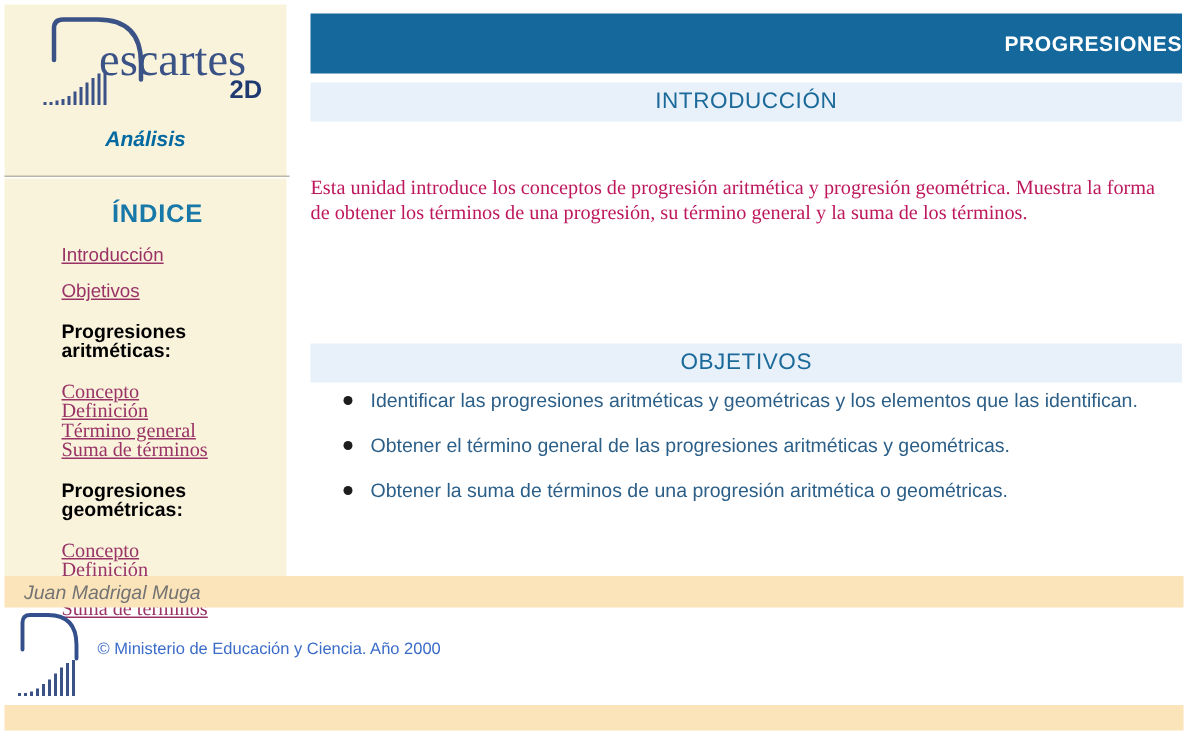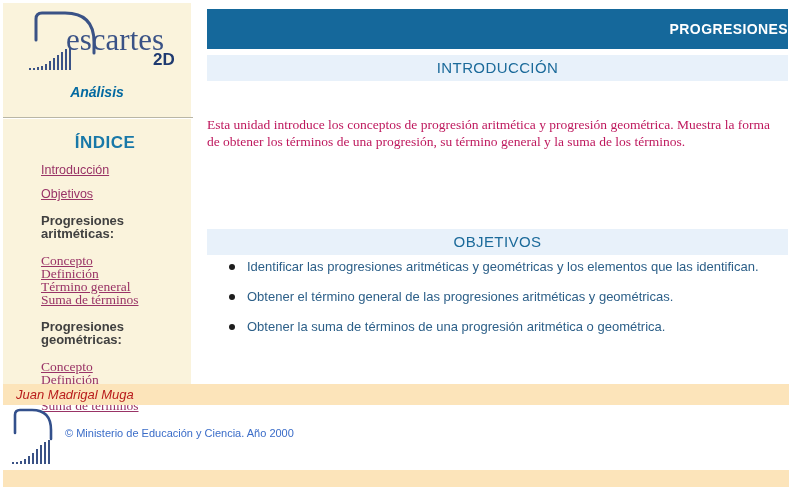--- a/index.html
+++ b/index.html
@@ -11,21 +11,21 @@
   .logo-wrap{margin:6px 0 0 22px;width:162px;height:66px;}
   .analysis{display:block;text-align:center;margin-top:9px;font-style:italic;font-weight:bold;
             font-size:14px;color:#0369a1;text-decoration:none;cursor:pointer;}
   .side-rule{margin:17px auto 0 auto;width:190px;border:0;border-top:1px solid #B9B6A5;
              border-bottom:1px solid #ffffff;height:0;}
   .index-title{margin-top:14px;text-align:center;font-size:17px;font-weight:bold;color:#1878A8;letter-spacing:0.5px;padding-left:16px;}
   .snav{margin:11px 0 0 38px;}
   .snav a{display:block;text-decoration:underline;color:#993366;cursor:pointer;}
   .snav .sans{font-size:12.5px;line-height:13px;margin-bottom:11px;}
   .snav .gap{margin-bottom:13px;}
-  .snav .group-head{font-size:13px;line-height:13px;font-weight:bold;color:#404040;margin-bottom:14px;}
+  .snav .group-head{font-size:13px;line-height:13px;font-weight:bold;color:#000000;margin-bottom:14px;}
   .snav .serif{font-family:"Liberation Serif",serif;font-size:13.5px;line-height:13px;margin-bottom:0;text-decoration:underline;}
   .snav .after-group{margin-bottom:14px;}
 
   
   .main{position:absolute;left:207px;top:0;width:581px;}
   .title-bar{position:absolute;left:0;top:9px;width:581px;height:40px;background:#15689B;
              color:#ffffff;font-weight:bold;font-size:14px;letter-spacing:0.4px;
              text-align:right;line-height:40px;}
   .section-bar{position:absolute;left:0;width:581px;height:26px;background:#E8F1FA;
                color:#1B6A9A;font-size:15px;text-align:center;line-height:26px;letter-spacing:0.4px;}
@@ -34,21 +34,21 @@
   .intro-text{position:absolute;left:0;top:84px;width:576px;font-family:"Liberation Serif",serif;
               font-size:13.5px;line-height:17px;color:#be185d;margin-top:32px;}
   .bullets{position:absolute;left:14px;top:260px;margin:0;padding:0;list-style:none;width:560px;}
   .bullets li{position:relative;padding-left:26px;font-size:13px;line-height:14px;
               color:#2C5F88;margin-bottom:16px;}
   .bullets li::before{content:"";position:absolute;left:8px;top:4px;width:6px;height:6px;
               border-radius:50%;background:#1d1d1d;}
 
   
   .author-bar{position:absolute;left:3px;top:384px;width:786px;height:21px;background:#FCE4BA;}
-  .author-bar span{display:block;margin:3px 0 0 13px;font-style:italic;font-size:13px;color:#b91c1c;}
+  .author-bar span{display:block;margin:3px 0 0 13px;font-style:italic;font-size:13px;color:#737373;}
   .footer-logo{position:absolute;left:10px;top:406px;width:56px;height:64px;}
   .copyright{position:absolute;left:65px;top:427px;font-size:11px;color:#3A6CC8;}
   .bottom-bar{position:absolute;left:3px;top:470px;width:786px;height:17px;background:#FCE4BA;}
 
   svg{display:block;}
   .logo-stroke{fill:none;stroke:#3A5286;stroke-width:3;stroke-linecap:round;}
   .logo-stroke-sm{fill:none;stroke:#33508C;stroke-width:2.6;stroke-linecap:round;}
   .logo-bars{fill:#3A5286;}
   .logo-text{fill:#3A5286;font-family:"Liberation Serif",serif;font-size:31px;}
   .logo-2d{fill:#1F3A70;font-family:"Liberation Sans",sans-serif;font-size:17px;font-weight:bold;}
@@ -106,21 +106,21 @@
 
     <div class="section-bar intro-bar">INTRODUCCIÓN</div>
 
     <div class="intro-text">Esta unidad introduce los conceptos de progresión aritmética y progresión geométrica. Muestra la forma de obtener los términos de una progresión, su término general y la suma de los términos.</div>
 
     <div class="section-bar objetivos-bar">OBJETIVOS</div>
 
     <ul class="bullets">
       <li>Identificar las progresiones aritméticas y geométricas y los elementos que las identifican.</li>
       <li>Obtener el término general de las progresiones aritméticas y geométricas.</li>
-      <li>Obtener la suma de términos de una progresión aritmética o geométrica.</li>
+      <li>Obtener la suma de términos de una progresión aritmética o geométricas.</li>
     </ul>
   </div>
 
   <div class="author-bar">
     <span>Juan Madrigal Muga</span>
   </div>
 
   <div class="footer-logo">
     <svg width="56" height="64" viewBox="0 0 56 64">
       <path class="logo-stroke-sm" d="M5,27 L5,9 Q5,4 10,4 L22,4 Q41,4 41,24 L41,33"></path>

